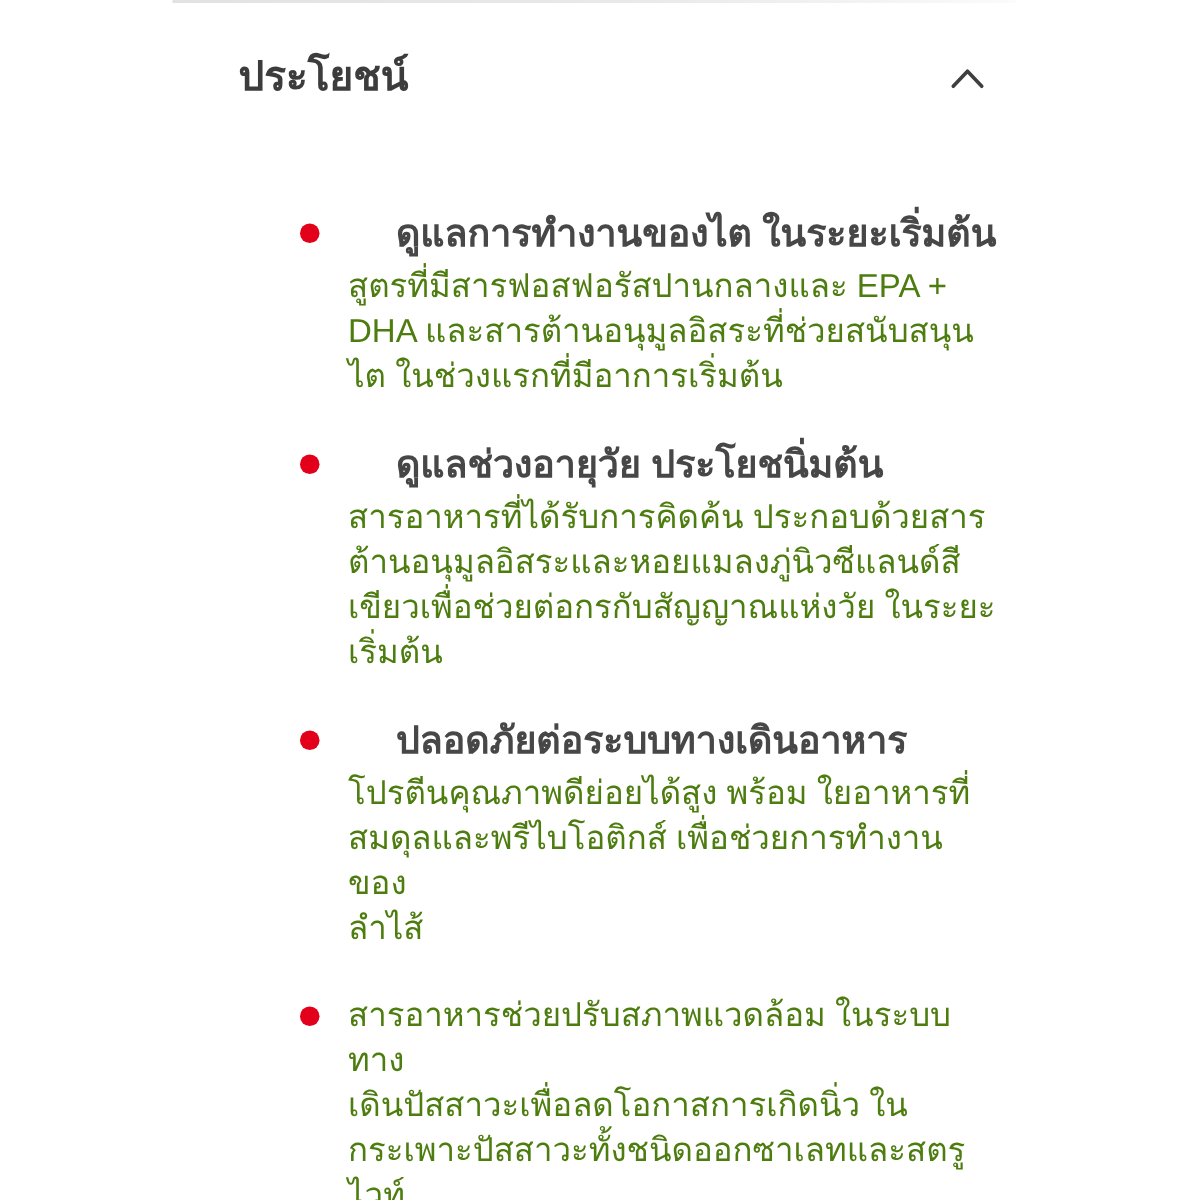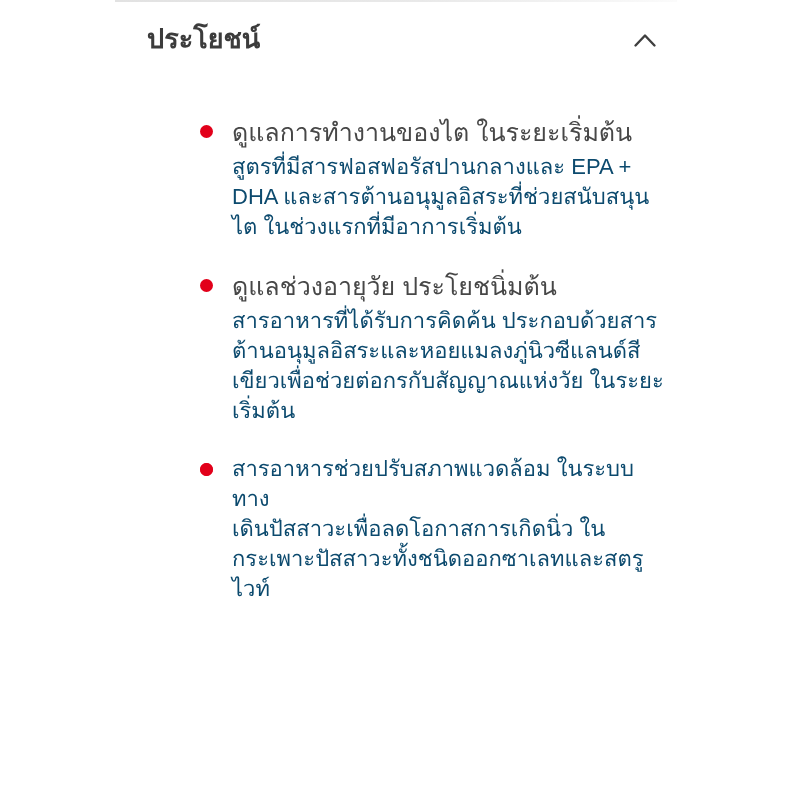--- a/index.html
+++ b/index.html
@@ -62,41 +62,42 @@
   .bullet-dot {
     position: absolute;
     left: 85px;
     top: 9px;
     width: 13px;
     height: 13px;
     border-radius: 50%;
   }
   .item-heading {
     font-size: 25px;
-    font-weight: 400;
+    font-weight: 700;
     color: #474747;
     line-height: 32px;
     white-space: pre-line;
+    margin-left: 32px;
   }
   .item-body {
     font-size: 22px;
     font-weight: 400;
-    color: #0c4a6e;
+    color: #4d7c0f;
     line-height: 30px;
     margin-top: 4px;
     white-space: pre-line;
   }
 </style>
 </head>
 <body>
 
 <section class="section-card">
 
   <div class="section-header">
-    <h2 class="section-title" style="margin:4px">ประโยชน์</h2>
+    <h2 class="section-title" style="margin:16px">ประโยชน์</h2>
     <button class="collapse-button">
       <span style="display:flex">
         <svg width="24" height="16" viewBox="0 0 24 16" aria-hidden="true">
           <polyline points="2.5,13.5 12,3.5 21.5,13.5" fill="none" stroke="#3f3f3f" stroke-width="2.4" stroke-linecap="round" stroke-linejoin="round"></polyline>
         </svg>
       </span>
     </button>
   </div>
 
   <ul class="benefits-list">
@@ -113,20 +114,24 @@
       <span class="bullet-dot" style="background: rgb(226, 0, 26);"></span>
       <div class="item-heading">ดูแลช่วงอายุวัย ประโยชนิ่มต้น</div>
       <div class="item-body">สารอาหารที่ได้รับการคิดค้น ประกอบด้วยสาร
 ต้านอนุมูลอิสระและหอยแมลงภู่นิวซีแลนด์สี
 เขียวเพื่อช่วยต่อกรกับสัญญาณแห่งวัย ในระยะ
 เริ่มต้น</div>
     </li>
 
     <li class="benefit-item">
       <span class="bullet-dot" style="background: rgb(226, 0, 26);"></span>
+      <div class="item-heading">ปลอดภัยต่อระบบทางเดินอาหาร</div>
+      <div class="item-body">โปรตีนคุณภาพดีย่อยได้สูง พร้อม ใยอาหารที่
+สมดุลและพรีไบโอติกส์ เพื่อช่วยการทำงานของ
+ลำไส้</div>
     </li>
 
     <li class="benefit-item">
       <span class="bullet-dot" style="background: rgb(226, 0, 26);"></span>
       <div class="item-body">สารอาหารช่วยปรับสภาพแวดล้อม ในระบบทาง
 เดินปัสสาวะเพื่อลดโอกาสการเกิดนิ่ว ใน
 กระเพาะปัสสาวะทั้งชนิดออกซาเลทและสตรู
 ไวท์</div>
     </li>
 

